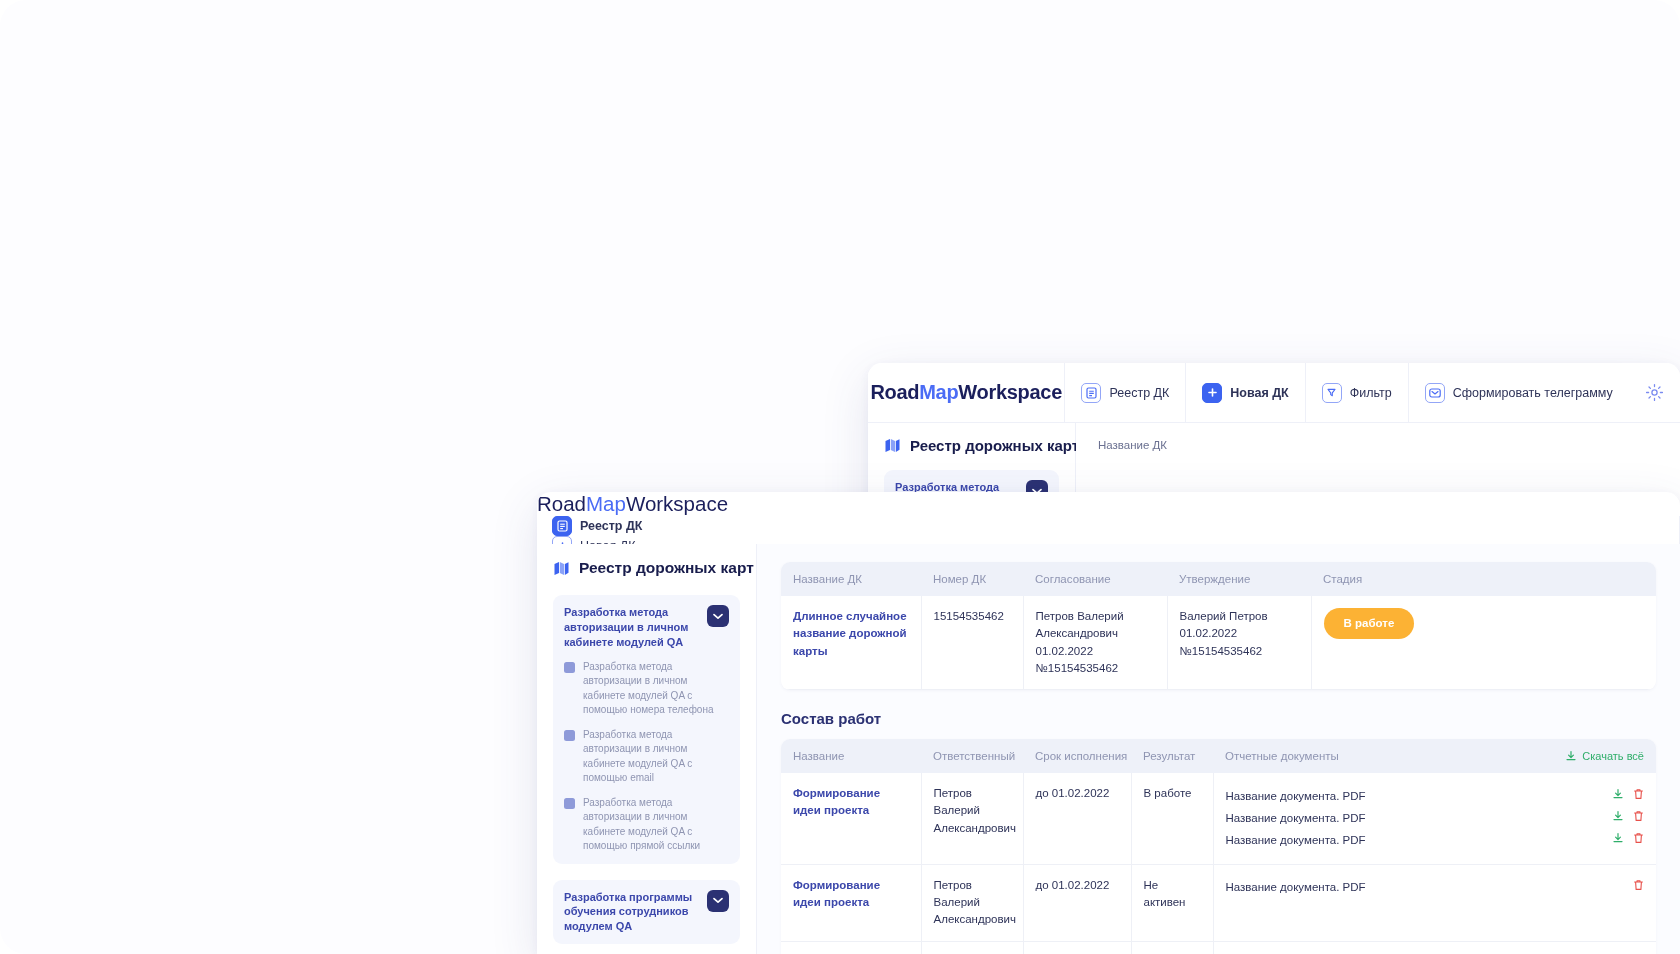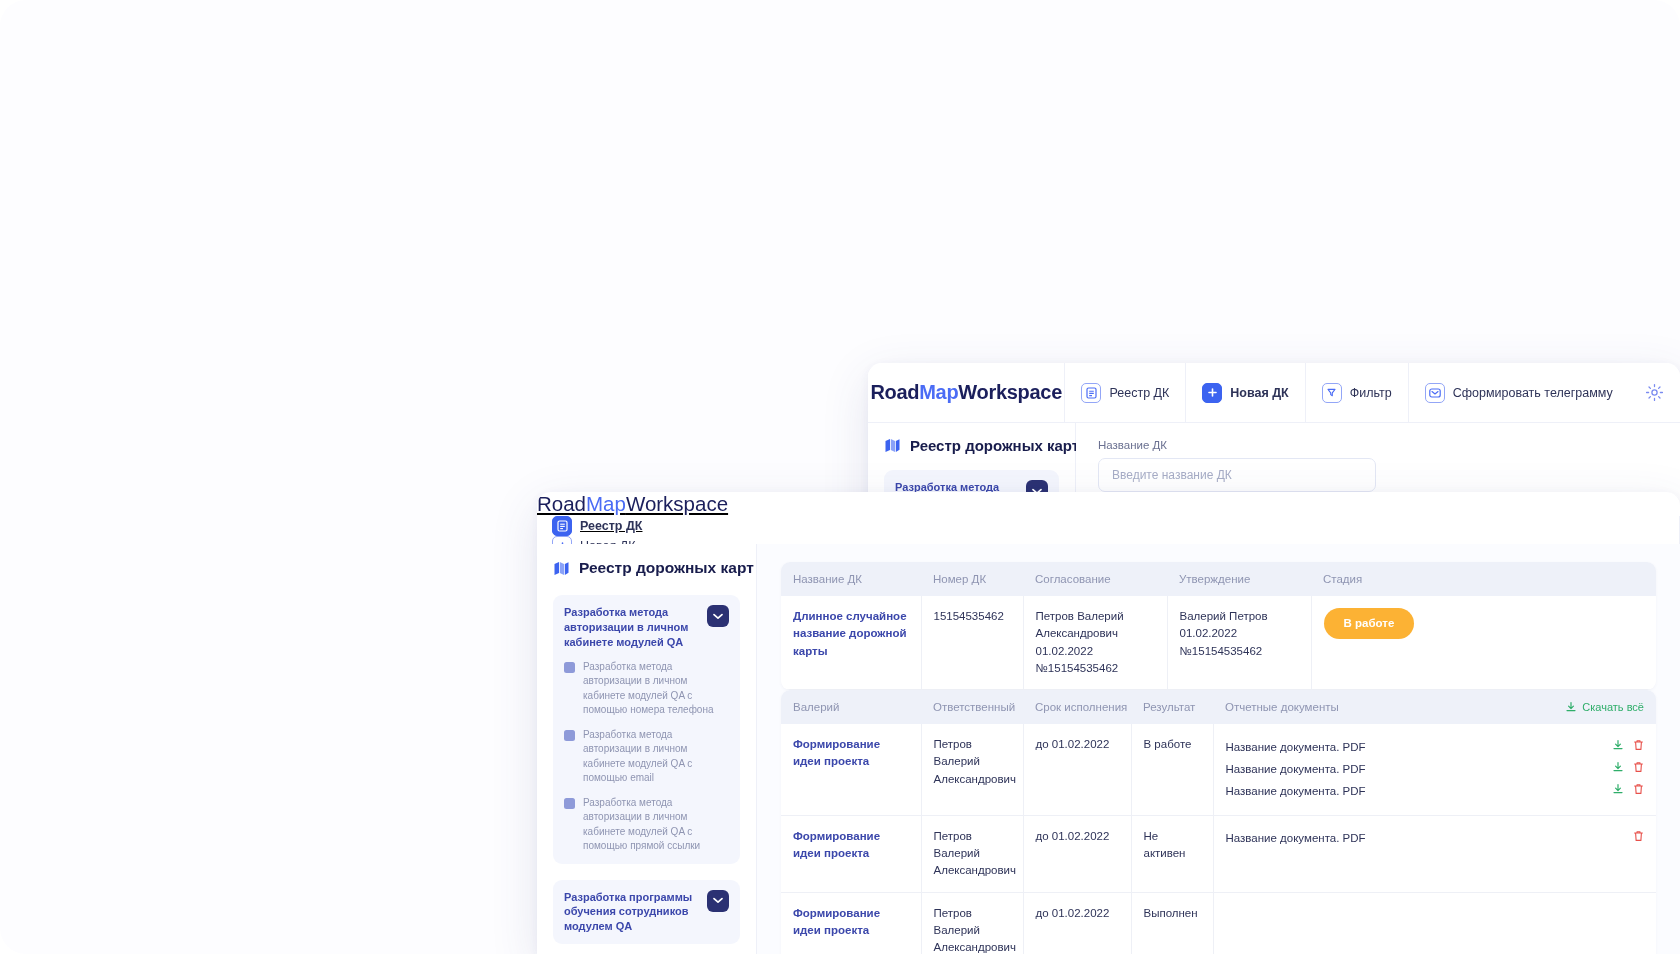--- a/index.html
+++ b/index.html
@@ -127,21 +127,21 @@
     font-size: 12px; color: #8f95b2;
     padding: 11px 0;
   }
 
   
   #front-window {
     left: 537px; top: 492px;
     width: 1143px; height: 462px;
     border-radius: 14px 14px 0 0;
   }
-  #front-window .topbar { height: 52px; text-decoration: underline; }
+  #front-window .topbar { height: 52px; }
   #front-window .brand { width: 220px; font-size: 20.5px; }
   #front-window .navbtn { font-size: 12.5px; padding: 0 15px; }
 
   .user-block {
     display: flex; align-items: center; gap: 10px;
     padding: 0 14px 0 16px;
     cursor: pointer;
   }
   .avatar {
     width: 26px; height: 26px; border-radius: 7px;
@@ -307,21 +307,20 @@
         <div class="chev">
           <svg width="10" height="7" viewBox="0 0 10 7">
               <path d="M1 1.6 5 5.2 9 1.6" fill="none" stroke="currentColor" stroke-width="1.7" stroke-linecap="round" stroke-linejoin="round"></path>
             </svg>
         </div>
       </div>
     </div>
 
     <div class="content">
       <div class="field-label">Название ДК</div>
-      <div class="field-input" placeholder="Введите название ДК">Введите название ДК</div>
     </div>
   </div>
 </div>
 
 <div id="back-detail">
   <div class="bd-head">Утверждение</div>
   <div class="bd-row">Утверждено</div>
   <div class="bd-row">Введите данные того, кто утвердил</div>
   <div class="bd-row">Дата утверждения</div>
   <div class="bd-row">Введите дату утверждения</div>
@@ -471,32 +470,35 @@
             <td>15154535462</td>
             <td>Петров Валерий Александрович 01.02.2022 №15154535462</td>
             <td>Валерий Петров 01.02.2022 №15154535462</td>
             <td>
               <span class="badge">В работе</span>
             </td>
           </tr>
         </tbody>
       </table>
 
+      <div class="sect-title">
+        <span>Состав работ</span>
+      </div>
 
       <table class="tbl">
         <colgroup>
             <col style="width:140px">
             <col style="width:102px">
             <col style="width:108px">
             <col style="width:82px">
             <col>
           </colgroup>
         <thead>
           <tr>
-            <th>Валерий</th>
+            <th>Название</th>
             <th>Ответственный</th>
             <th>Срок исполнения</th>
             <th>Результат</th>
             <th>
               <span>Отчетные документы</span>
               <span class="dl-all">
                 <svg width="12" height="12" viewBox="0 0 12 12">
                     <path d="M6 1.6v5.6M3.6 5.2 6 7.6l2.4-2.4M2 9.6h8" fill="none" stroke="currentColor" stroke-width="1.2" stroke-linecap="round" stroke-linejoin="round"></path>
                   </svg>
                 <span>Скачать всё</span>

